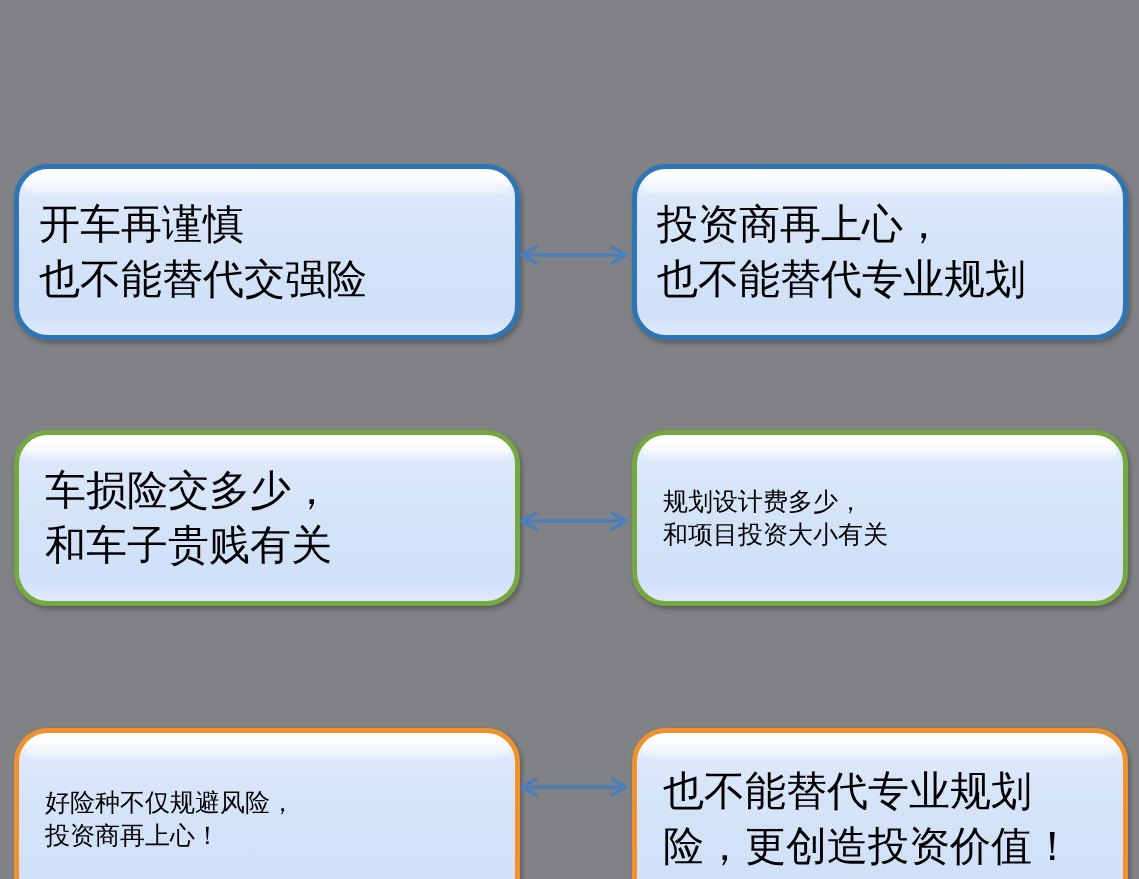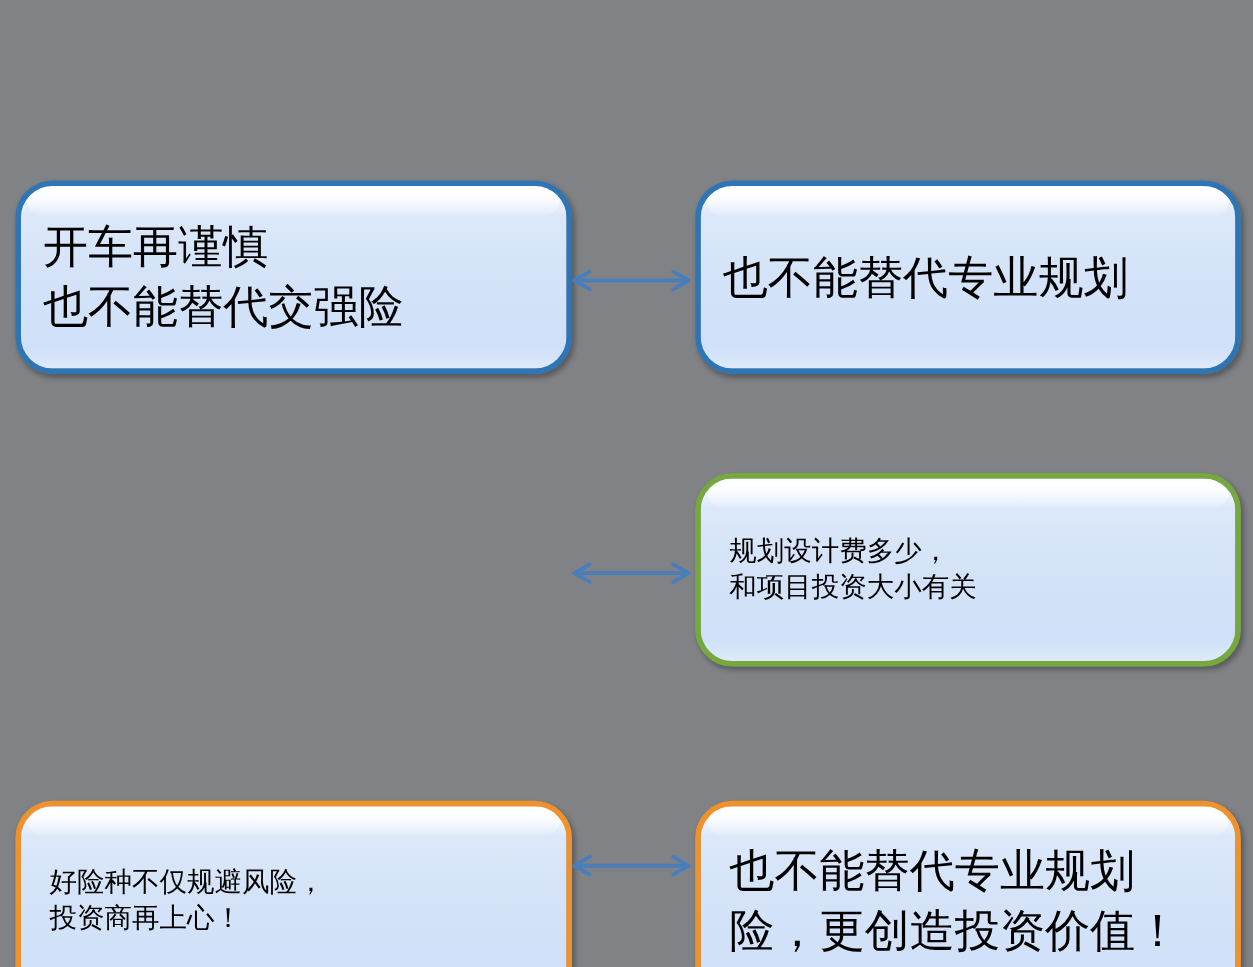--- a/index.html
+++ b/index.html
@@ -122,23 +122,28 @@
     <svg width="116" height="30" viewBox="0 0 116 30" xmlns="http://www.w3.org/2000/svg" aria-hidden="true">
       <g stroke="#4A7EBB" fill="none" stroke-width="3.5" stroke-linecap="round" stroke-linejoin="round">
         <line x1="8" y1="15" x2="108" y2="15"></line>
         <polyline points="20,7 6,15 20,23"></polyline>
         <polyline points="96,7 110,15 96,23"></polyline>
       </g>
     </svg>
   </div>
 
   <div class="rbox blue col-right row1">
+    <div class="line">投资商再上心，</div>
     <div class="line">也不能替代专业规划</div>
   </div>
 
+  <div class="rbox green col-left row2">
+    <div class="line">车损险交多少，</div>
+    <div class="line">和车子贵贱有关</div>
+  </div>
 
   <div class="arrow arrow2">
     <svg width="116" height="30" viewBox="0 0 116 30" xmlns="http://www.w3.org/2000/svg" aria-hidden="true">
       <g stroke="#4A7EBB" fill="none" stroke-width="3.5" stroke-linecap="round" stroke-linejoin="round">
         <line x1="8" y1="15" x2="108" y2="15"></line>
         <polyline points="20,7 6,15 20,23"></polyline>
         <polyline points="96,7 110,15 96,23"></polyline>
       </g>
     </svg>
   </div>

